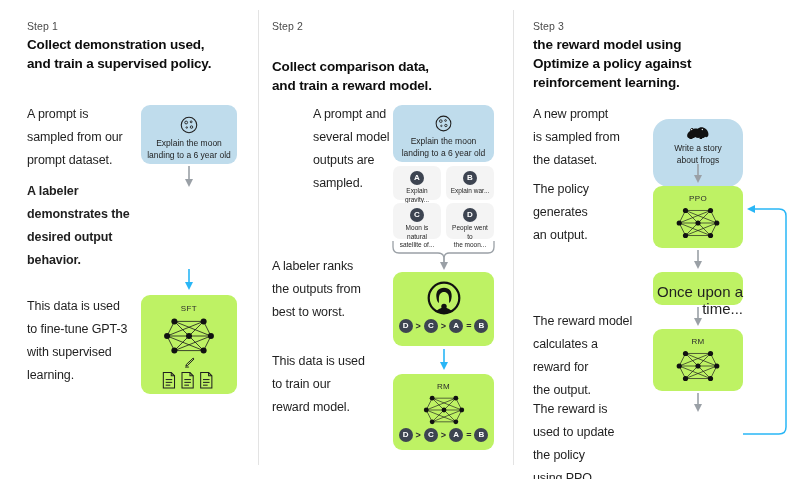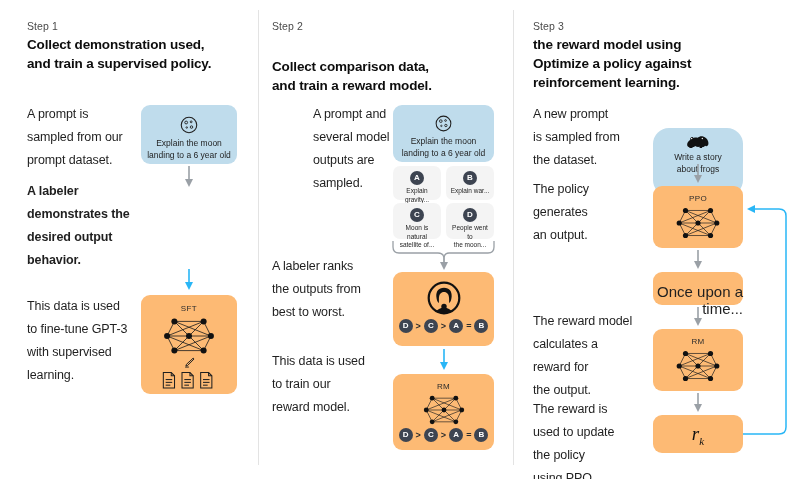--- a/index.html
+++ b/index.html
@@ -66,21 +66,21 @@
     color: #1f1f1f;
     letter-spacing: -0.1px;
   }
 
   
   .card {
     position: absolute;
     border-radius: 9px;
     box-sizing: border-box;
   }
-  .card-grey { background: #fdba74; }
+  .card-grey { background: #bef264; }
   .card-blue { background: #bfdcec; }
 
   .card-caption {
     position: absolute;
     left: 4px;
     right: 4px;
     text-align: center;
     font-size: 8.5px;
     line-height: 11.5px;
     color: #1f1f1f;
@@ -449,21 +449,21 @@
 an output.</div>
     <div class="para" style="left:20px; top:310px; white-space:pre-line;">The reward model
 calculates a
 reward for
 the output.</div>
     <div class="para" style="left:20px; top:398px; white-space:pre-line;">The reward is
 used to update
 the policy
 using PPO.</div>
 
-    <div class="card card-blue" style="left:140px; top:128px; width:90px; height:68px;border-radius:16px;">
+    <div class="card card-blue" style="left:140px; top:119px; width:90px; height:68px;border-radius:16px;">
       <div class="icon-holder" style="top:6px;">
         <svg width="24" height="16" viewBox="0 0 30 20">
           <path d="M4 16.5 C2 16.5 1 14.5 1.6 12 C2.1 9.8 3.6 8.2 5.4 7.4 C5 6.3 5.3 5 6.3 4.3 C7.4 3.5 8.9 3.9 9.5 5 C11 4.4 12.8 4.3 14.4 4.8 C16.2 3.2 18.8 2.4 21.4 3 C24.4 3.7 26.6 6 27.5 8.6 C28.2 10.6 28.3 12.6 27.4 14 C26.6 15.3 25 15.6 23.8 14.8 C23 16 21.5 16.6 20.2 16.2 L20.2 17.5 L17 17.5 L17 16 C15 16.4 13 16 11.4 15 C10.6 16 9.3 16.6 8 16.5 L8 17.6 L4.6 17.6 Z" fill="#111"></path>
           <circle cx="7.1" cy="5.6" r="0.85" fill="#fff"></circle>
           <circle cx="20.4" cy="5.6" r="0.85" fill="#fff"></circle>
         </svg>
       </div>
       <div class="card-caption" style="top:24px; white-space:pre-line;">Write a story
 about frogs</div>
     </div>
@@ -555,25 +555,20 @@
           </g>
         </svg>
       </div>
     </div>
 
     <svg class="arrow-svg" style="left:177px; top:393px;" width="16" height="20">
       <line x1="8" y1="0" x2="8" y2="12" stroke="#9aa0a6" stroke-width="1.6"></line>
       <path d="M8 19 L4 11 L12 11 Z" fill="#9aa0a6"></path>
     </svg>
 
-    <div class="card card-grey" style="left:140px; top:415px; width:90px; height:38px;">
-      <div class="reward-symbol" style="top:8px;">
-        <span>r</span><sub>k</sub>
-      </div>
-    </div>
 
     <svg class="loop-svg" style="left:228px; top:198px;" width="52" height="238">
       <path d="M2 236 L38 236 Q45 236 45 229 L45 18 Q45 11 38 11 L14 11" fill="none" stroke="#29b6f6" stroke-width="1.5"></path>
       <path d="M6 11 L14 7 L14 15 Z" fill="#29b6f6"></path>
     </svg>
   </div>
 
 </div>
 
 </body></html>

